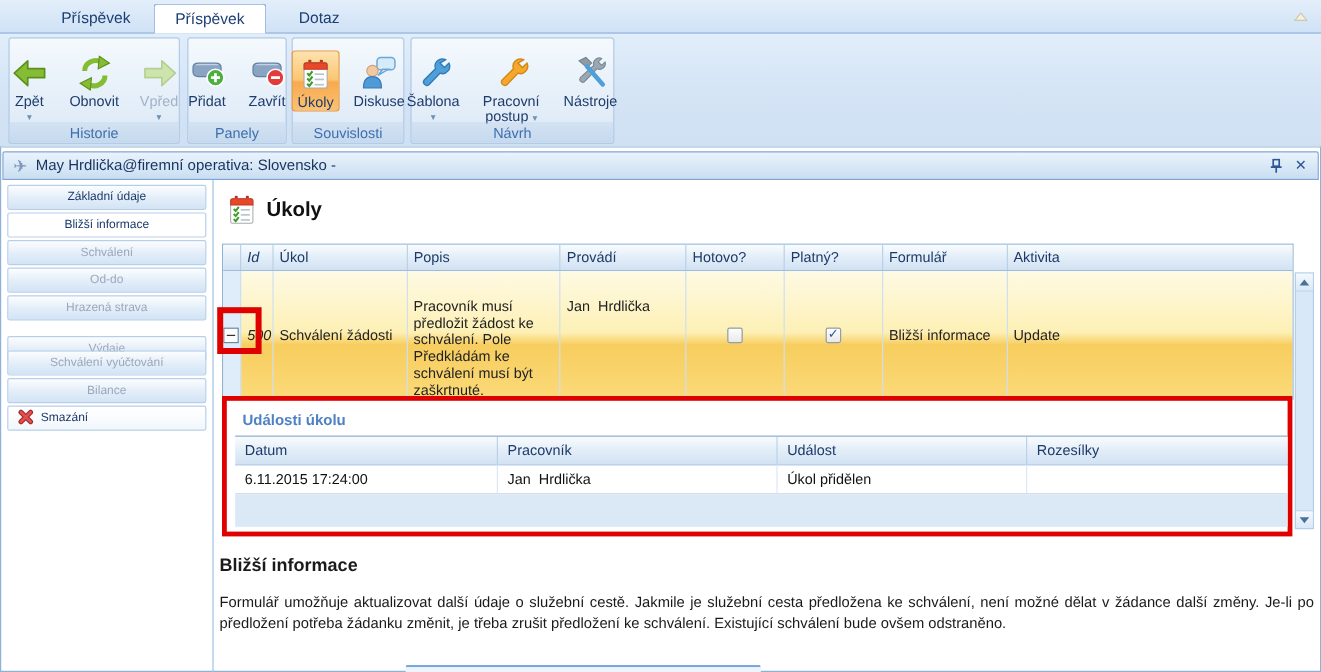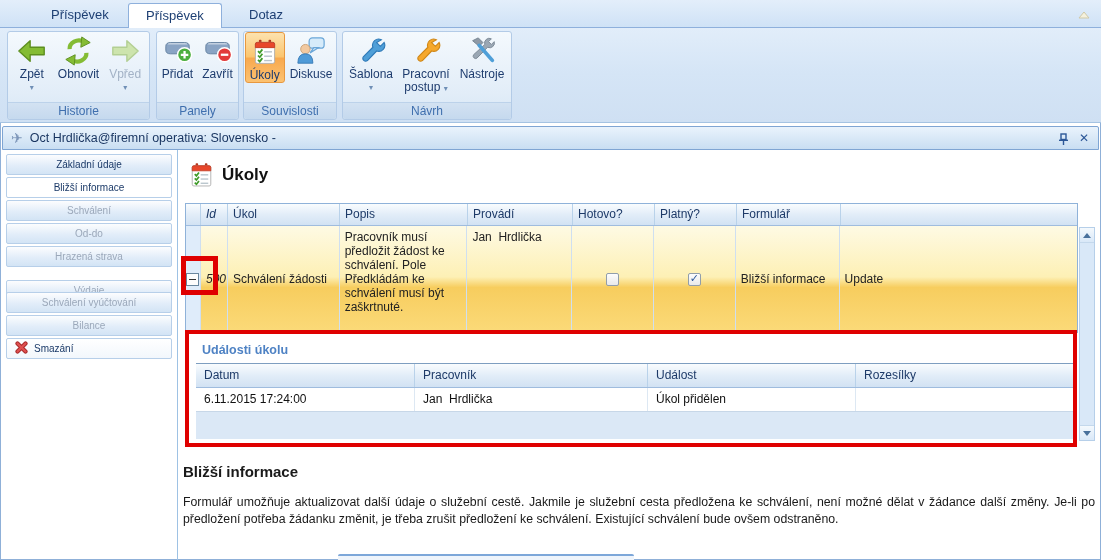--- a/index.html
+++ b/index.html
@@ -16,21 +16,21 @@
          font-size:13px; color:#1d3f73; cursor:default; }
   .tab.active { background:#fff; border:1px solid #8eb0dc; border-bottom:none;
                 border-radius:3px 3px 0 0; z-index:2; }
   .collapse-btn { position:absolute; right:10px; top:7px; width:14px; height:12px; }
   .rgroup { position:absolute; top:31px; height:89px; border:1px solid #b3cbe7; border-radius:3px;
             background:linear-gradient(#f4f9fd,#e2edf8 70%,#d8e7f5); }
   .rgroup-label { position:absolute; left:0; right:0; bottom:0; height:17px;
                   background:linear-gradient(#d3e2f2,#c5d9ee); border-top:1px solid #bcd2ea;
                   border-radius:0 0 3px 3px; text-align:center; font-size:12px; color:#3f6fae; line-height:16px; }
   .rgroup-body { position:absolute; left:0; right:0; top:0; bottom:17px;
-                 display:flex; align-items:flex-start; justify-content:center; gap:2px; padding-top:0; }
+                 display:flex; align-items:flex-start; justify-content:center; gap:12px; padding-top:10px; }
   .rbtn { display:flex; flex-direction:column; align-items:center; padding:2px 3px 0 3px;
           border-radius:3px; min-width:42px; }
   .rbtn .ricon { height:34px; display:flex; align-items:center; justify-content:center; }
   .rbtn .rlabel { font-size:12px; color:#1e3c6e; line-height:13px; text-align:center; white-space:nowrap; }
   .rbtn .caret { font-size:8px; color:#6f8fb6; line-height:9px; margin-top:2px; }
   .rbtn.disabled .rlabel { color:#a3b2c6; }
   .rbtn.selected { background:linear-gradient(#fde2ae,#fbc670 48%,#f8a94e 52%,#fcc271);
                    border:1px solid #e8983f; }
   .caret-inline { font-size:8px; color:#6f8fb6; }
 
@@ -57,21 +57,21 @@
   .main-heading-icon { position:absolute; left:188px; top:161px; }
   .main-heading { position:absolute; left:222px; top:165px; font-size:17px; font-weight:bold; color:#111; }
 
   .tasks-table { position:absolute; left:185px; top:203px; width:893px; border:1px solid #8fb2d9; background:#fff; }
   .thead { display:flex; height:22px; background:linear-gradient(#f9fcfe,#e2edf8 50%,#d2e2f3);
            border-bottom:1px solid #9fbcde; }
   .thead .tcell { font-size:12px; color:#1d3a68; line-height:21px; padding-left:5px;
                   border-right:1px solid #b9d2ea; overflow:hidden; }
   .trow { display:flex; height:106px;
           background:linear-gradient(180deg,#fefae4 0%,#fdf0b5 48%,#f7cd5e 58%,#fbda79 100%); }
-  .trow .tcell { font-size:12px; color:#222; padding:4px 5px; border-right:1px solid #cfdff0; overflow:hidden; }
+  .trow .tcell { font-size:12px; color:#222; padding:22px 5px; border-right:1px solid #cfdff0; overflow:hidden; }
   .w-exp { width:15px; } .w-id { width:27px;font-style:italic; } .w-ukol { width:112px; } .w-popis { width:128px; }
   .w-prov { width:105px; } .w-hot { width:82px; } .w-plat { width:82px; } .w-form { width:104px; }
   .w-akt { width:238px; border-right:none !important; }
   .cell-mid { display:flex; align-items:center; }
   .cell-center { display:flex; align-items:center; justify-content:center; }
   .exp-cell { background:#dfecfa; }
   .pre { white-space:pre-wrap; }
 
   .expand-btn { width:13px; height:13px; background:#fdfdfd; border:1px solid #69879f;
                 display:flex; align-items:center; justify-content:center; }
@@ -257,21 +257,21 @@
           </span>
           <span class="rlabel">Nástroje</span>
         </div>
       </div>
       <div class="rgroup-label">Návrh</div>
     </div>
   </div>
 
   <div class="titlebar">
     <span class="plane">✈</span>
-    <span class="ttext">Oct Hrdlička@firemní operativa: Slovensko -</span>
+    <span class="ttext">May Hrdlička@firemní operativa: Slovensko -</span>
     <span class="pin-btn">
       <svg width="13" height="13" viewBox="0 0 13 13">
         <rect x="4" y="1" width="5" height="5.5" fill="none" stroke="#2b5797" stroke-width="1.4"></rect>
         <line x1="2" y1="7.3" x2="11" y2="7.3" stroke="#2b5797" stroke-width="1.4"></line>
         <line x1="6.5" y1="7.3" x2="6.5" y2="12" stroke="#2b5797" stroke-width="1.4"></line>
       </svg>
     </span>
     <span class="close-btn">✕</span>
   </div>
 
@@ -313,20 +313,21 @@
   <div class="tasks-table">
     <div class="thead">
       <div class="tcell w-exp"></div>
       <div class="tcell w-id">Id</div>
       <div class="tcell w-ukol">Úkol</div>
       <div class="tcell w-popis">Popis</div>
       <div class="tcell w-prov">Provádí</div>
       <div class="tcell w-hot">Hotovo?</div>
       <div class="tcell w-plat">Platný?</div>
       <div class="tcell w-form">Formulář</div>
+      <div class="tcell w-akt">Aktivita</div>
     </div>
     <div class="trow">
       <div class="tcell w-exp exp-cell cell-center" style="padding:0;">
         <span class="expand-btn"></span>
       </div>
       <div class="tcell w-id cell-mid">500</div>
       <div class="tcell w-ukol cell-mid">Schválení žádosti</div>
       <div class="tcell w-popis">Pracovník musí předložit žádost ke schválení. Pole Předkládám ke schválení musí být zaškrtnuté.</div>
       <div class="tcell w-prov pre">Jan  Hrdlička</div>
       <div class="tcell w-hot cell-center">

